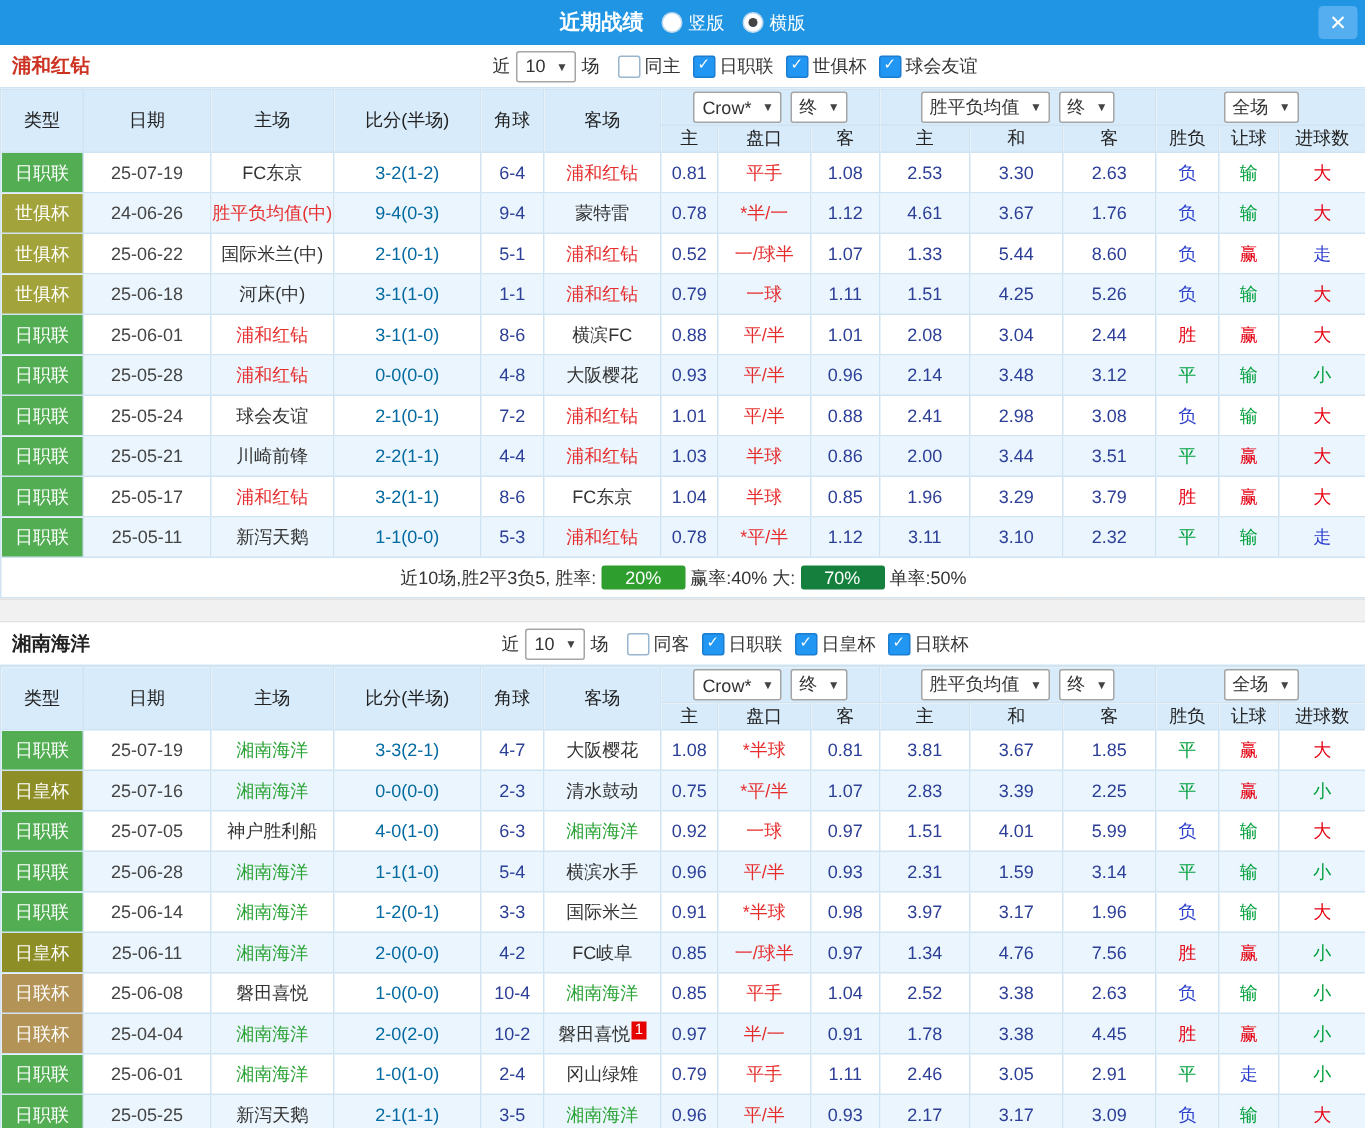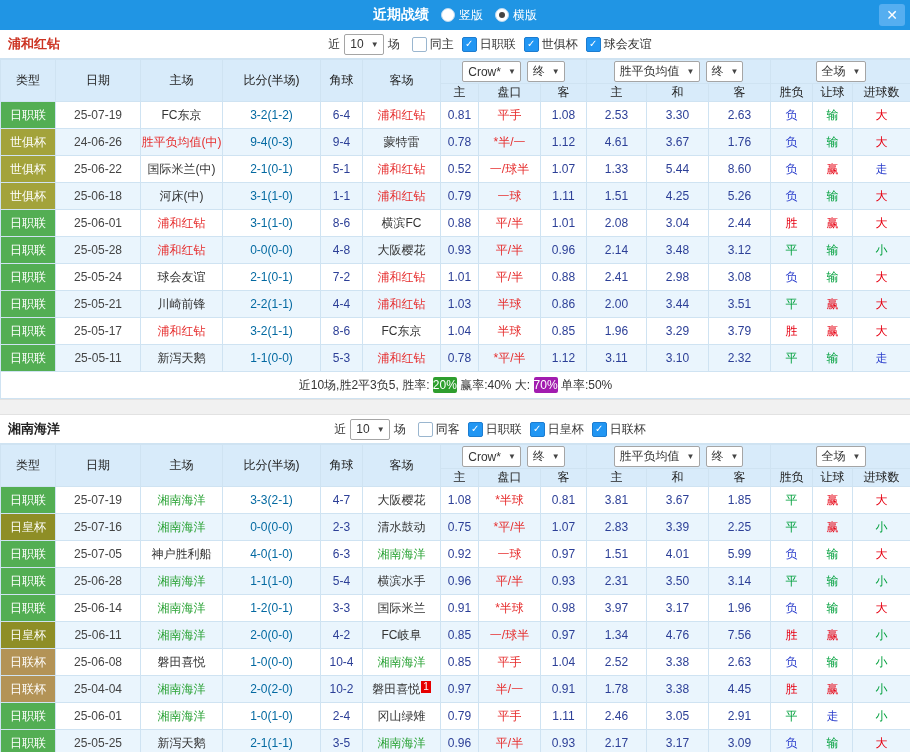--- a/index.html
+++ b/index.html
@@ -35,23 +35,23 @@
   tbody td{height:26px}
   tr.alt td{background:#eaf5fd}
   td.type{color:#fff}
   td.date{color:#444}
   td.team{color:#333}
   td.score{color:#0369a1}
   td.pan{color:#e62e2e}
   td.num{color:#2c3f97}
   .red-card{display:inline-block;background:#e60000;color:#fff;font-size:10px;line-height:12px;padding:0 2px;margin-left:1px;vertical-align:top}
   tfoot td{height:26px;background:#fff;color:#333}
-  .badge{color:#fff;padding:1px 0;border-radius:2px}
+  .badge{color:#fff;padding:1px 16px;border-radius:2px}
   .badge.green{background:#2e9e2e}
-  .badge.red{background:#a21caf}
+  .badge.red{background:#15803d}
   .section-gap{height:14px;background:#f1f1f1;border-top:1px solid #e2e2e2;border-bottom:1px solid #e2e2e2}
 </style>
 </head>
 <body>
 
 <div class="titlebar">
   <span class="title">近期战绩</span>
   <span class="radio">
     <span class="radio-circle"></span>
     <span>竖版</span>
@@ -508,21 +508,21 @@
         <td class="type" style="background: rgb(83, 174, 83); color: rgb(255, 255, 255);">日职联</td>
         <td class="date">25-06-28</td>
         <td class="team" style="color: rgb(43, 163, 54);">湘南海洋</td>
         <td class="score">1-1(1-0)</td>
         <td class="num">5-4</td>
         <td class="team">横滨水手</td>
         <td class="num">0.96</td>
         <td class="pan">平/半</td>
         <td class="num">0.93</td>
         <td class="num">2.31</td>
-        <td class="num">3.50</td>
+        <td class="num">1.59</td>
         <td class="num">3.14</td>
         <td class="res" style="color: rgb(0, 160, 60);">平</td>
         <td class="res" style="color: rgb(0, 160, 60);">输</td>
         <td class="res" style="color: rgb(0, 160, 60);">小</td>
       </tr>
       <tr>
         <td class="type" style="background: rgb(83, 174, 83); color: rgb(255, 255, 255);">日职联</td>
         <td class="date">25-06-14</td>
         <td class="team" style="color: rgb(43, 163, 54);">湘南海洋</td>
         <td class="score">1-2(0-1)</td>

